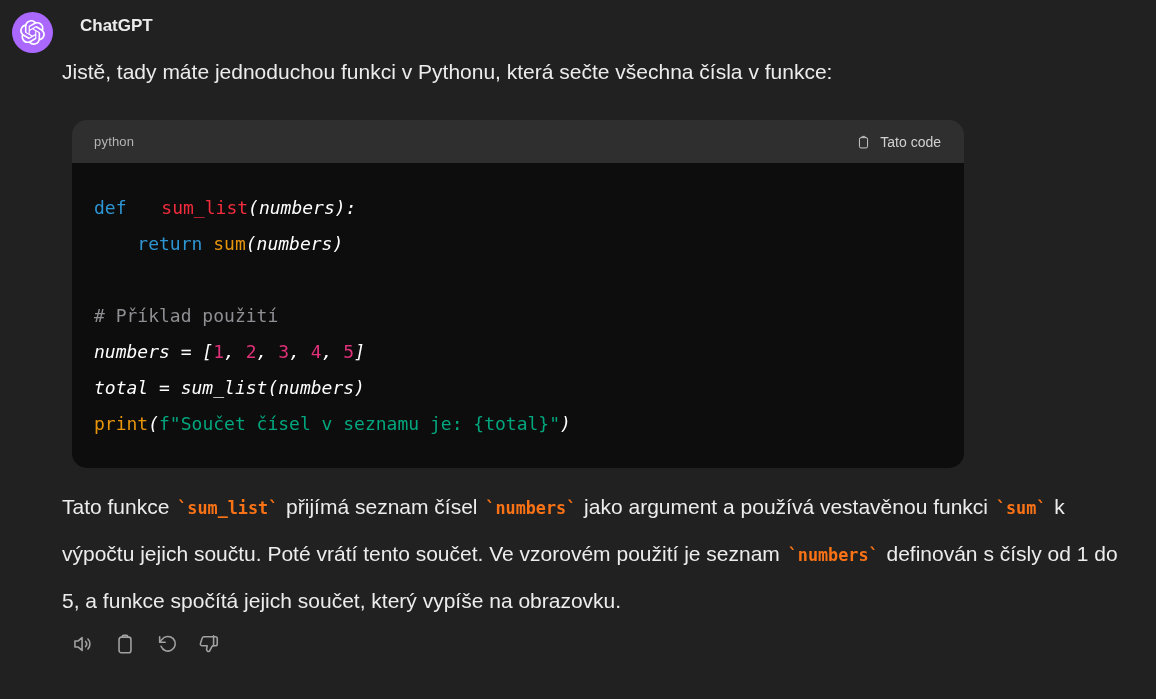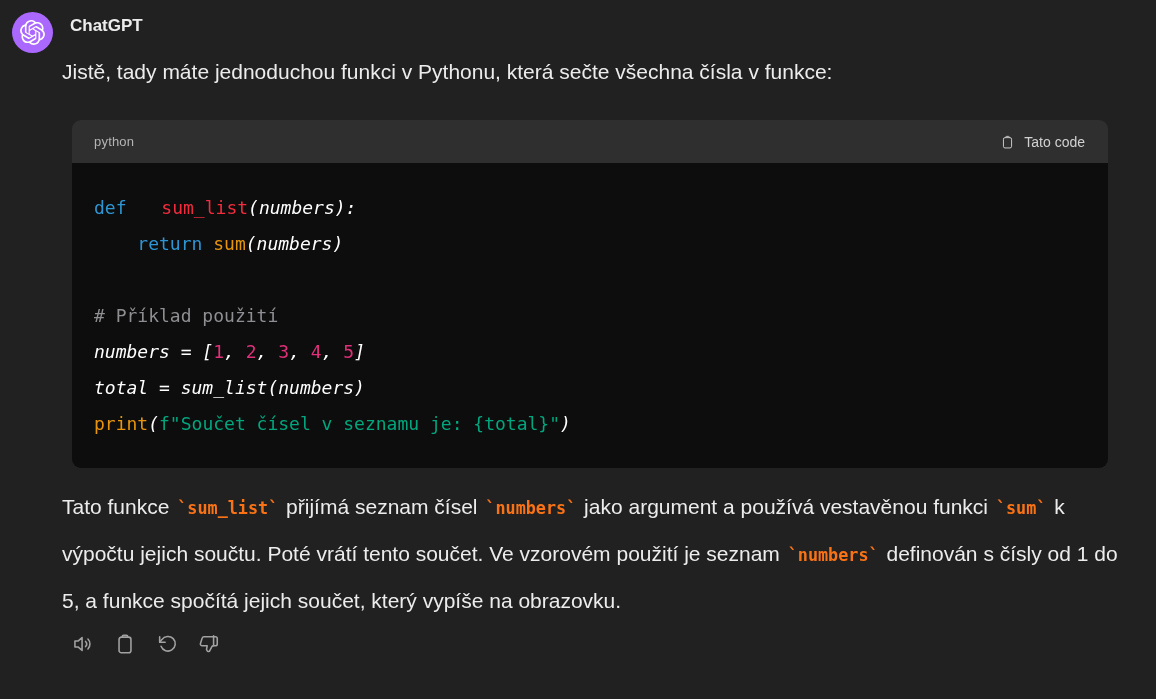--- a/index.html
+++ b/index.html
@@ -30,30 +30,30 @@
   .avatar{
     position:absolute;left:12px;top:12px;width:41px;height:41px;
     border-radius:50%;background:var(--avatar);
     display:flex;align-items:center;justify-content:center;
   }
   .avatar svg{width:25px;height:25px;fill:#fff;}
   .content{
     position:absolute;left:62px;top:12px;width:1094px;
   }
   .author{
-    margin-left:8px;margin-top:2px;
+    margin-left:18px;margin-top:2px;
     font-size:17px;font-weight:bold;color:var(--text);line-height:24px;
   }
   .intro{
     margin-top:19px;
     font-size:21px;line-height:30px;color:var(--text);
   }
   .code-block{
-    margin-left:10px;margin-top:33px;width:1036px;
-    border-radius:9px;overflow:hidden;
+    margin-left:10px;margin-top:33px;width:892px;
+    border-radius:15px;overflow:hidden;
   }
   .code-header{
     height:43px;background:var(--code-header-bg);
     display:flex;align-items:center;justify-content:space-between;
     padding:0 23px 0 22px;
   }
   .code-lang{
     font-size:13px;color:var(--muted);letter-spacing:.2px;
   }
   .copy-btn{

